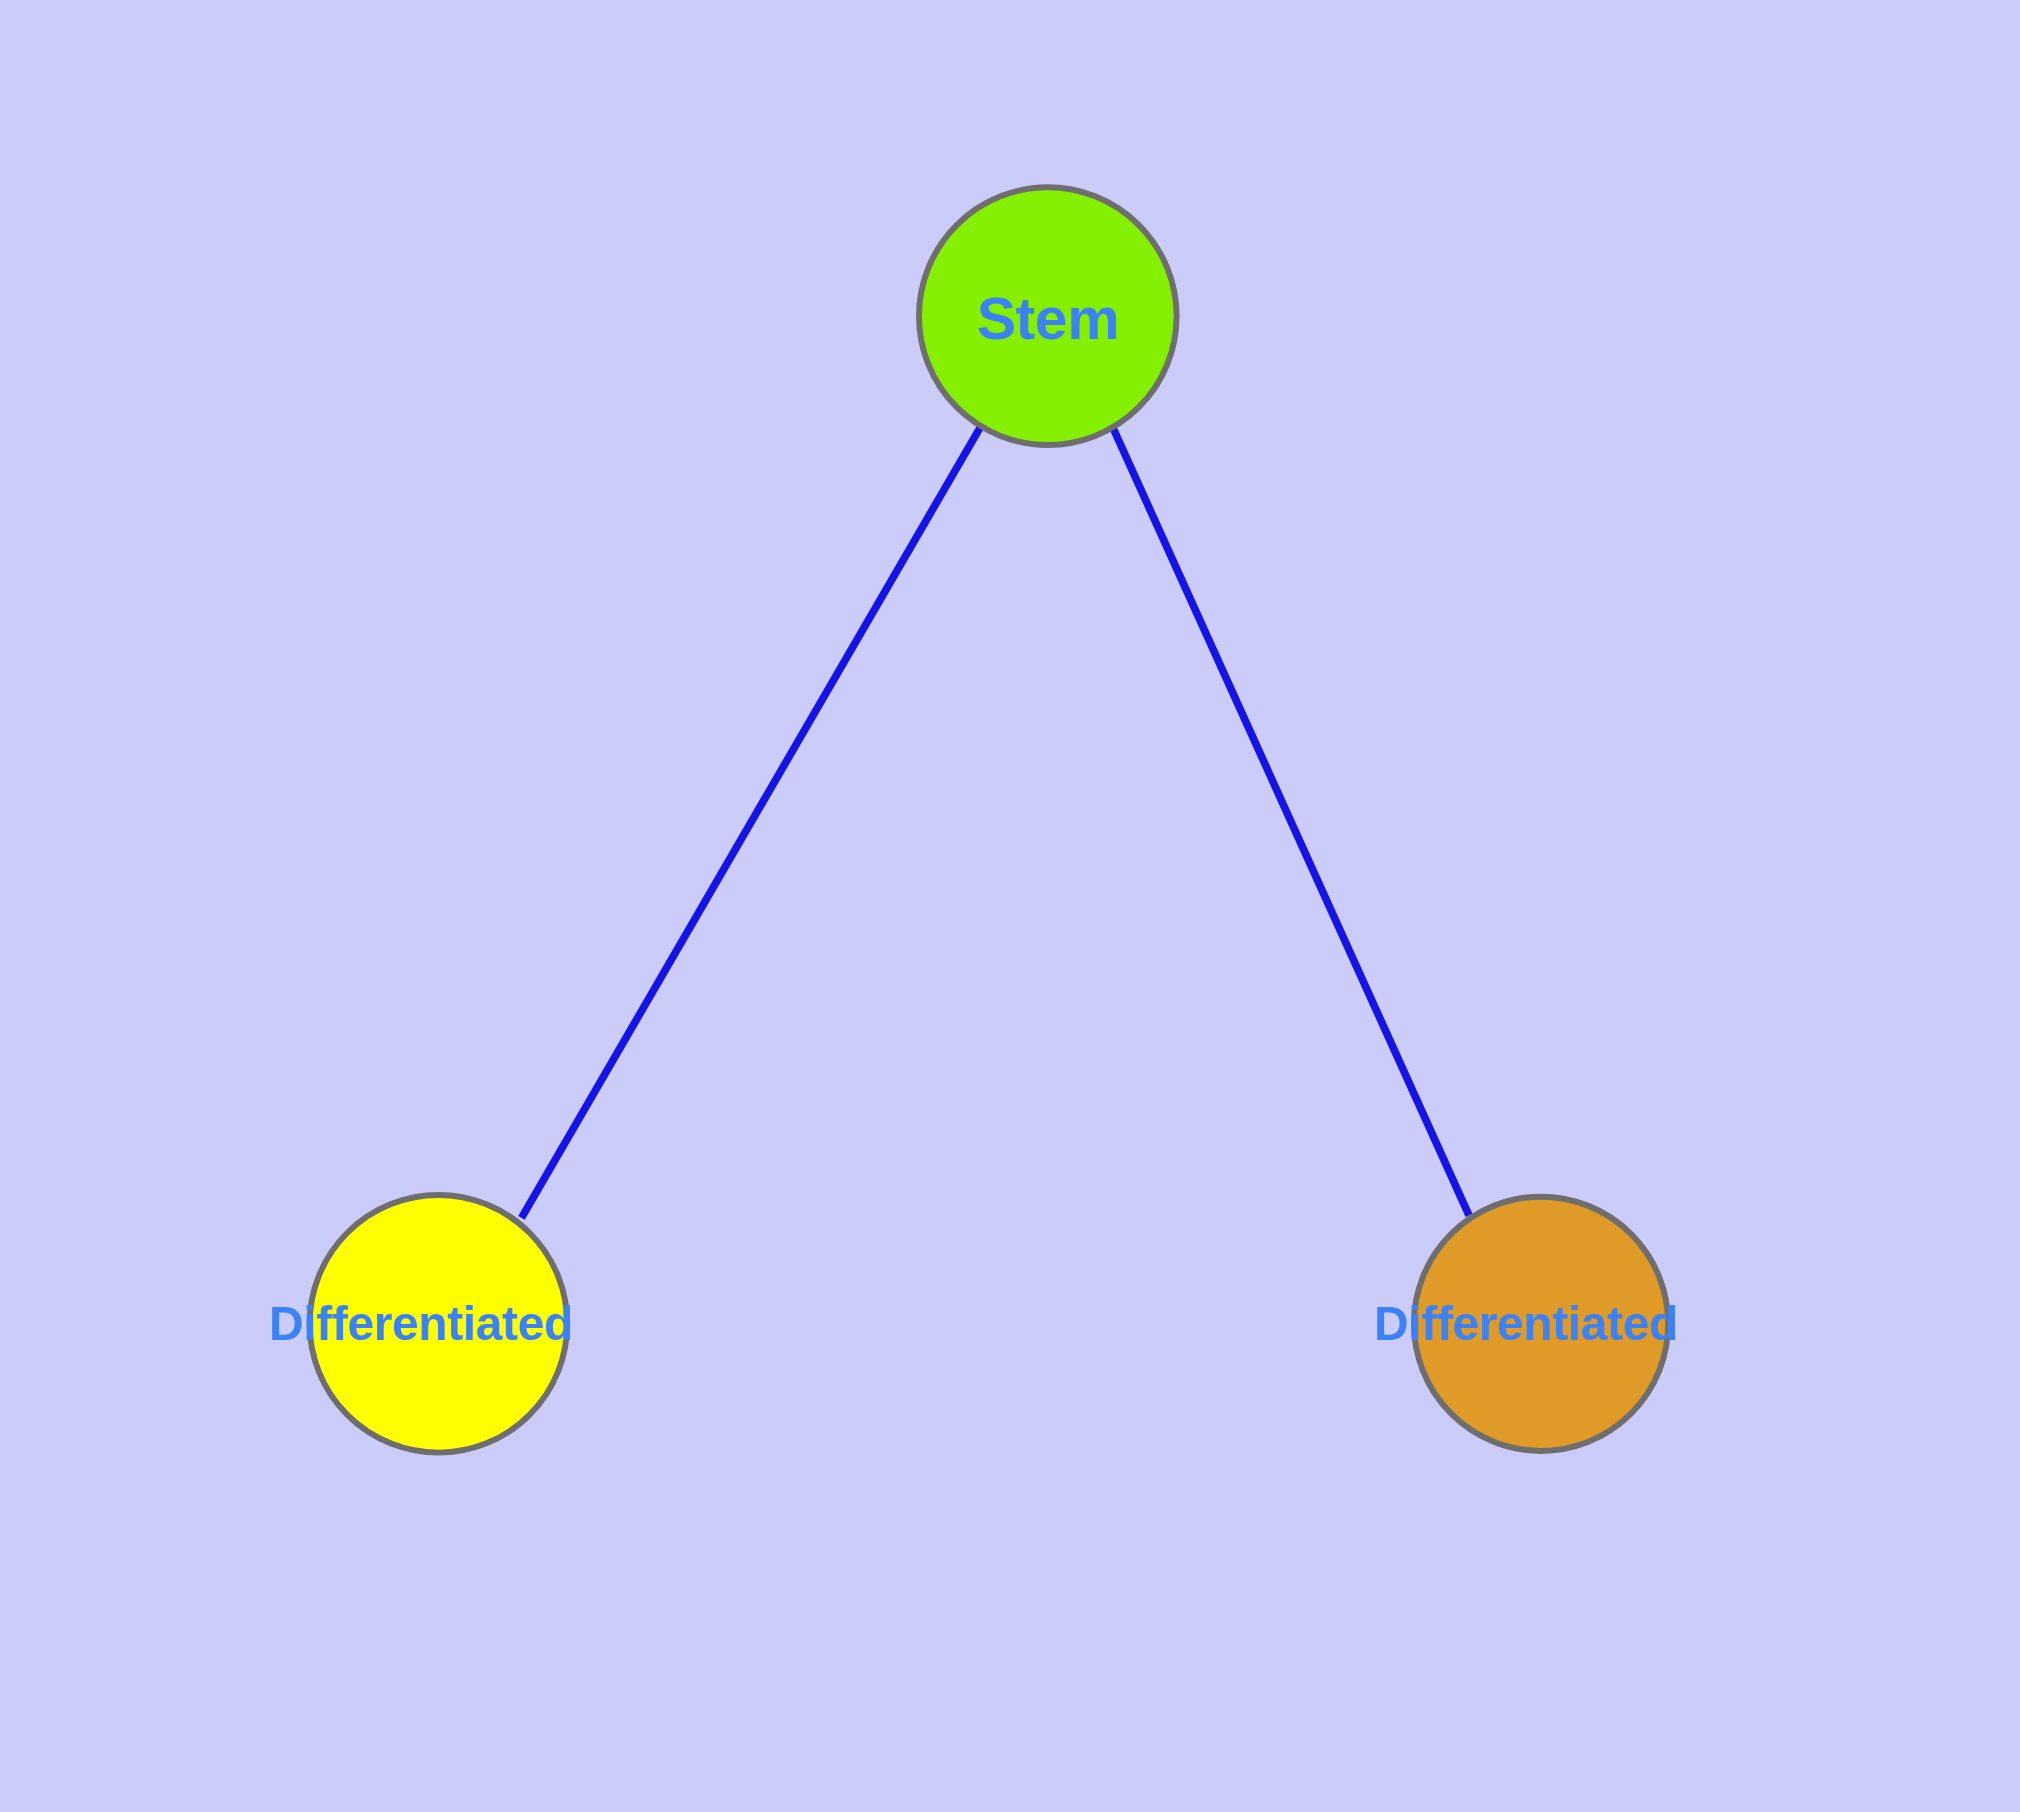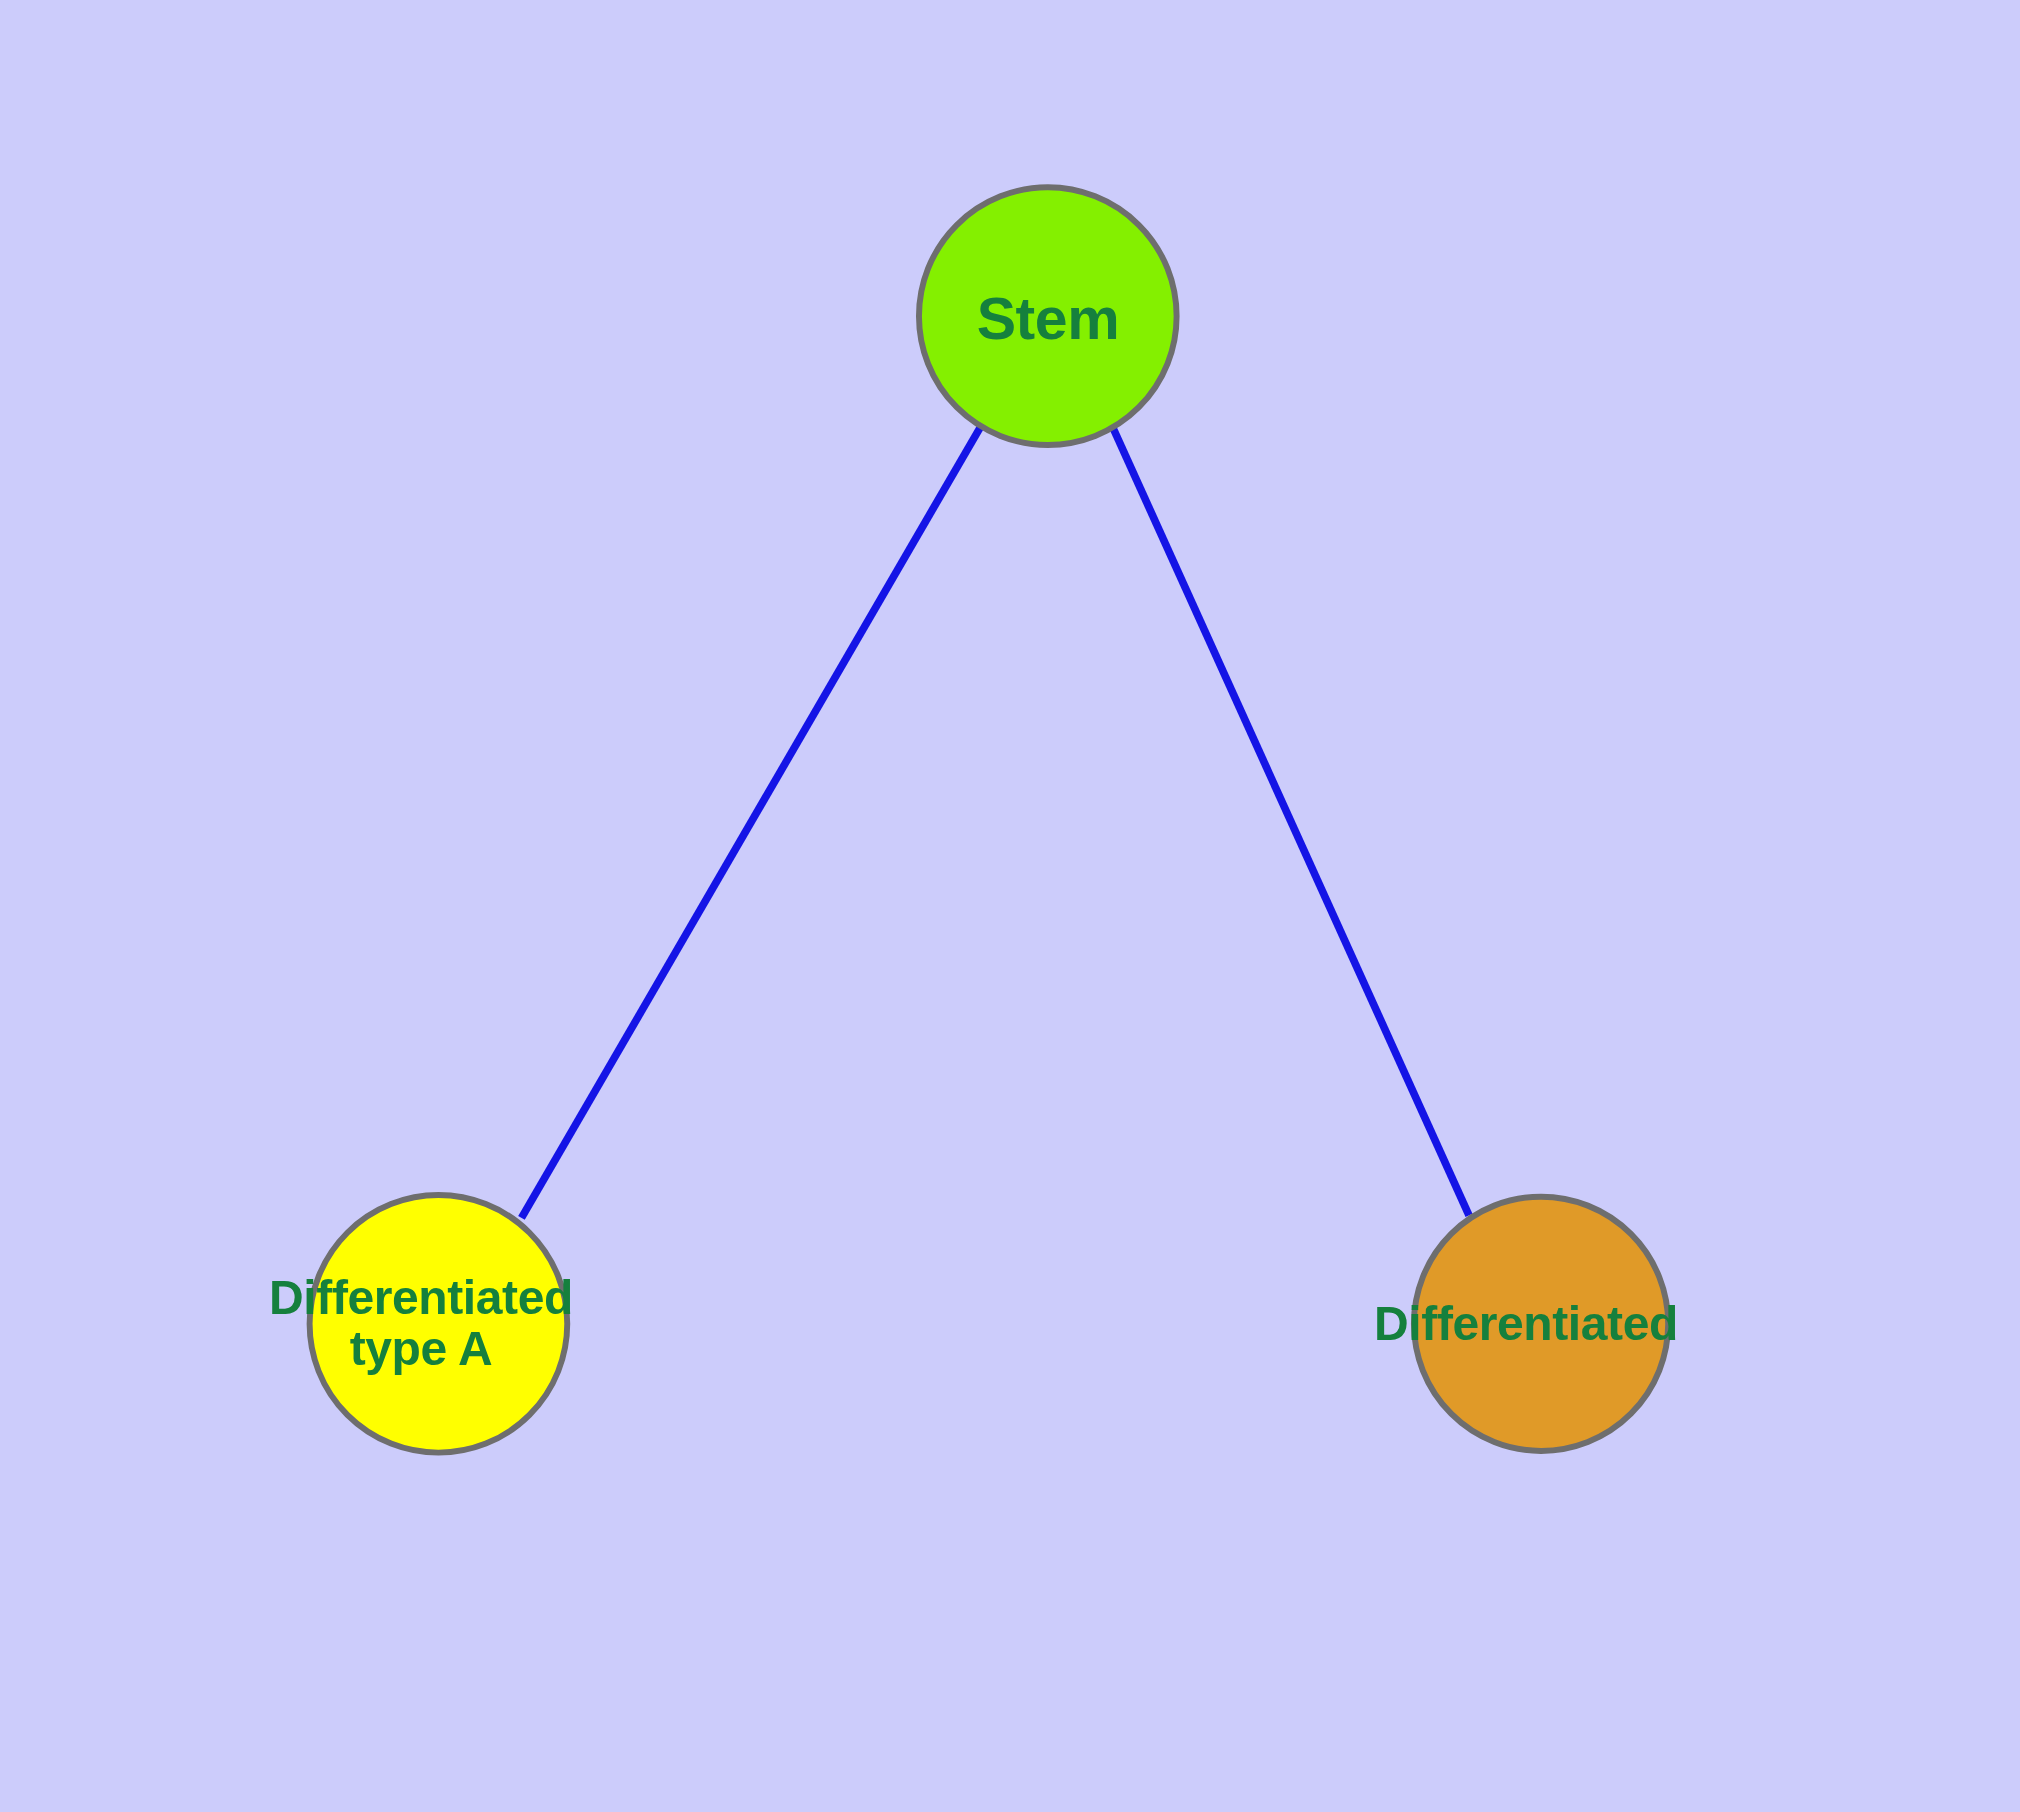--- a/index.html
+++ b/index.html
@@ -25,21 +25,21 @@
   #graph-svg {
     position: absolute;
     left: 0; top: 0;
     width: 2021px;
     height: 1812px;
   }
   .node-label {
     position: absolute;
     text-align: center;
     font-weight: bold;
-    color: #15803d;
+    color: #3b82f6;
     white-space: pre;
     line-height: 1.06;
     letter-spacing: -0.4px;
     transform: translate(-50%, -50%);
     pointer-events: none;
   }
   .label-stem {
     font-size: 59px;
   }
   .label-leaf {
@@ -62,18 +62,18 @@
 
     <g>
       <circle id="node-circle-0" cx="1236" cy="373" r="152" fill="#84f000" stroke="#6e6e6e" stroke-width="7"></circle>
       <circle id="node-circle-1" cx="517" cy="1562" r="152" fill="#ffff00" stroke="#6e6e6e" stroke-width="7"></circle>
       <circle id="node-circle-2" cx="1818" cy="1562" r="150" fill="#e09a28" stroke="#6e6e6e" stroke-width="7"></circle>
     </g>
   </svg>
 
   <div class="node-label label-stem" style="left:1048px; top:319px;">Stem</div>
 
-  <div class="node-label label-leaf" style="left:421px; top:1324px;"><div>Differentiated</div><div>type A</div></div>
+  <div class="node-label label-leaf" style="left:421px; top:1324px;"><div>Differentiated</div></div>
 
   <div class="node-label label-leaf" style="left:1526px; top:1324px;"><div>Differentiated</div></div>
 
 </div>
 
 
 </body></html>

